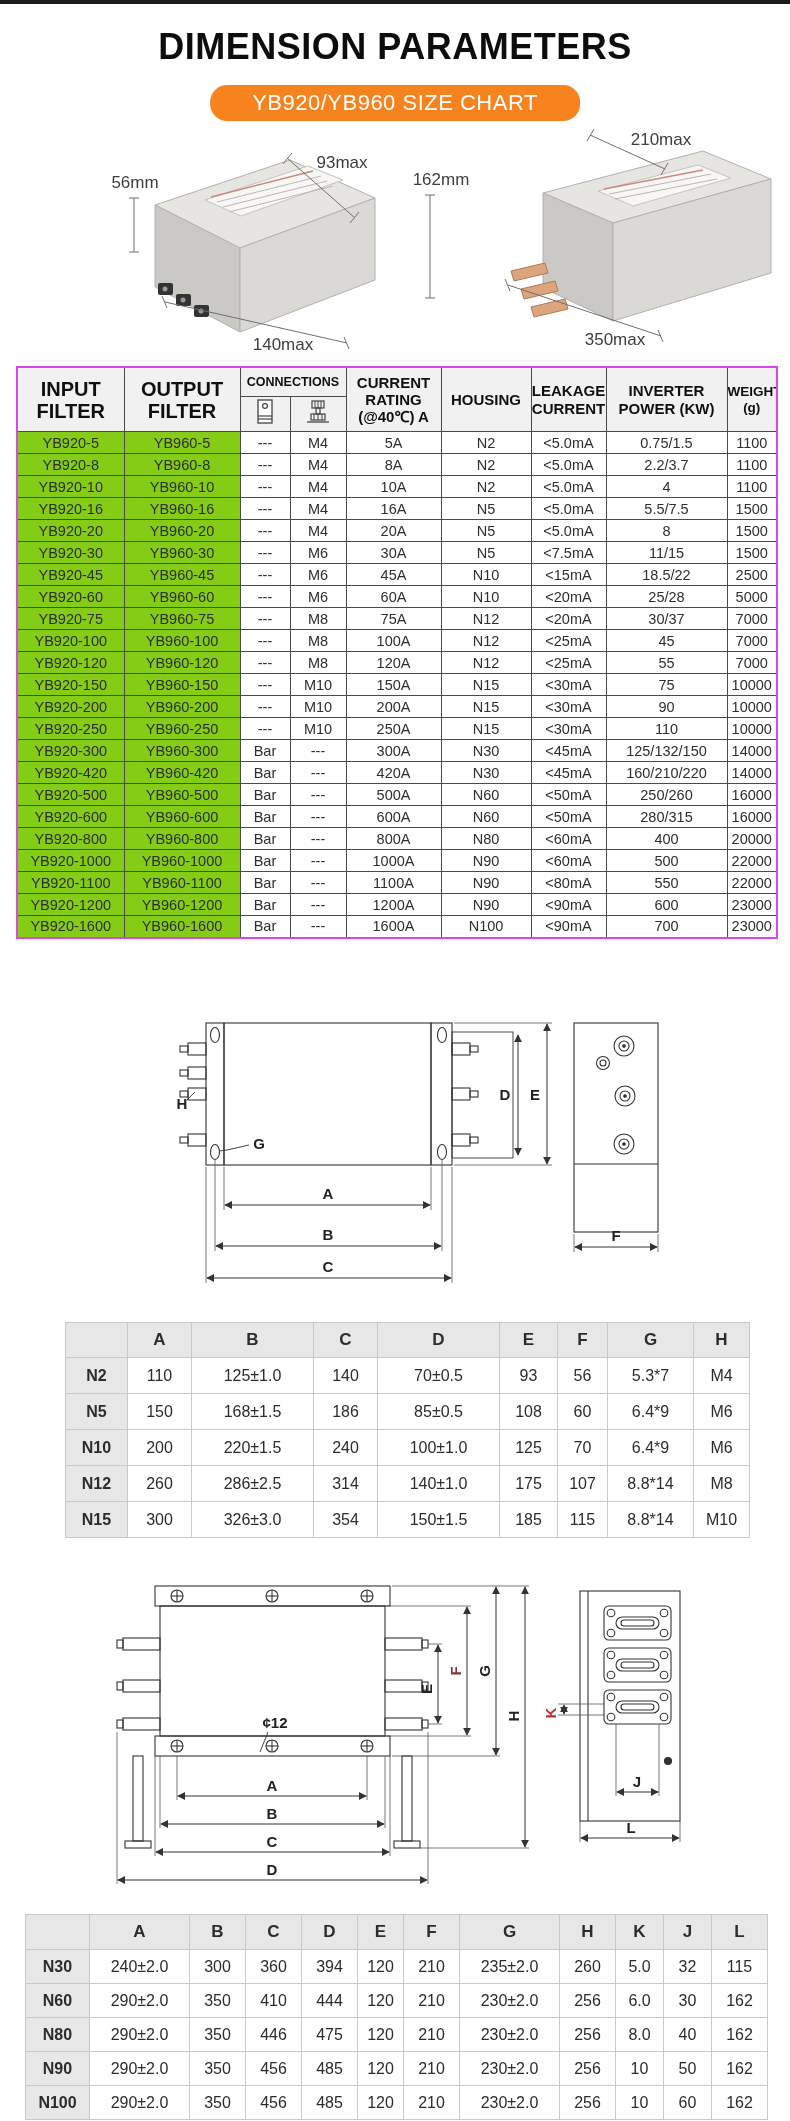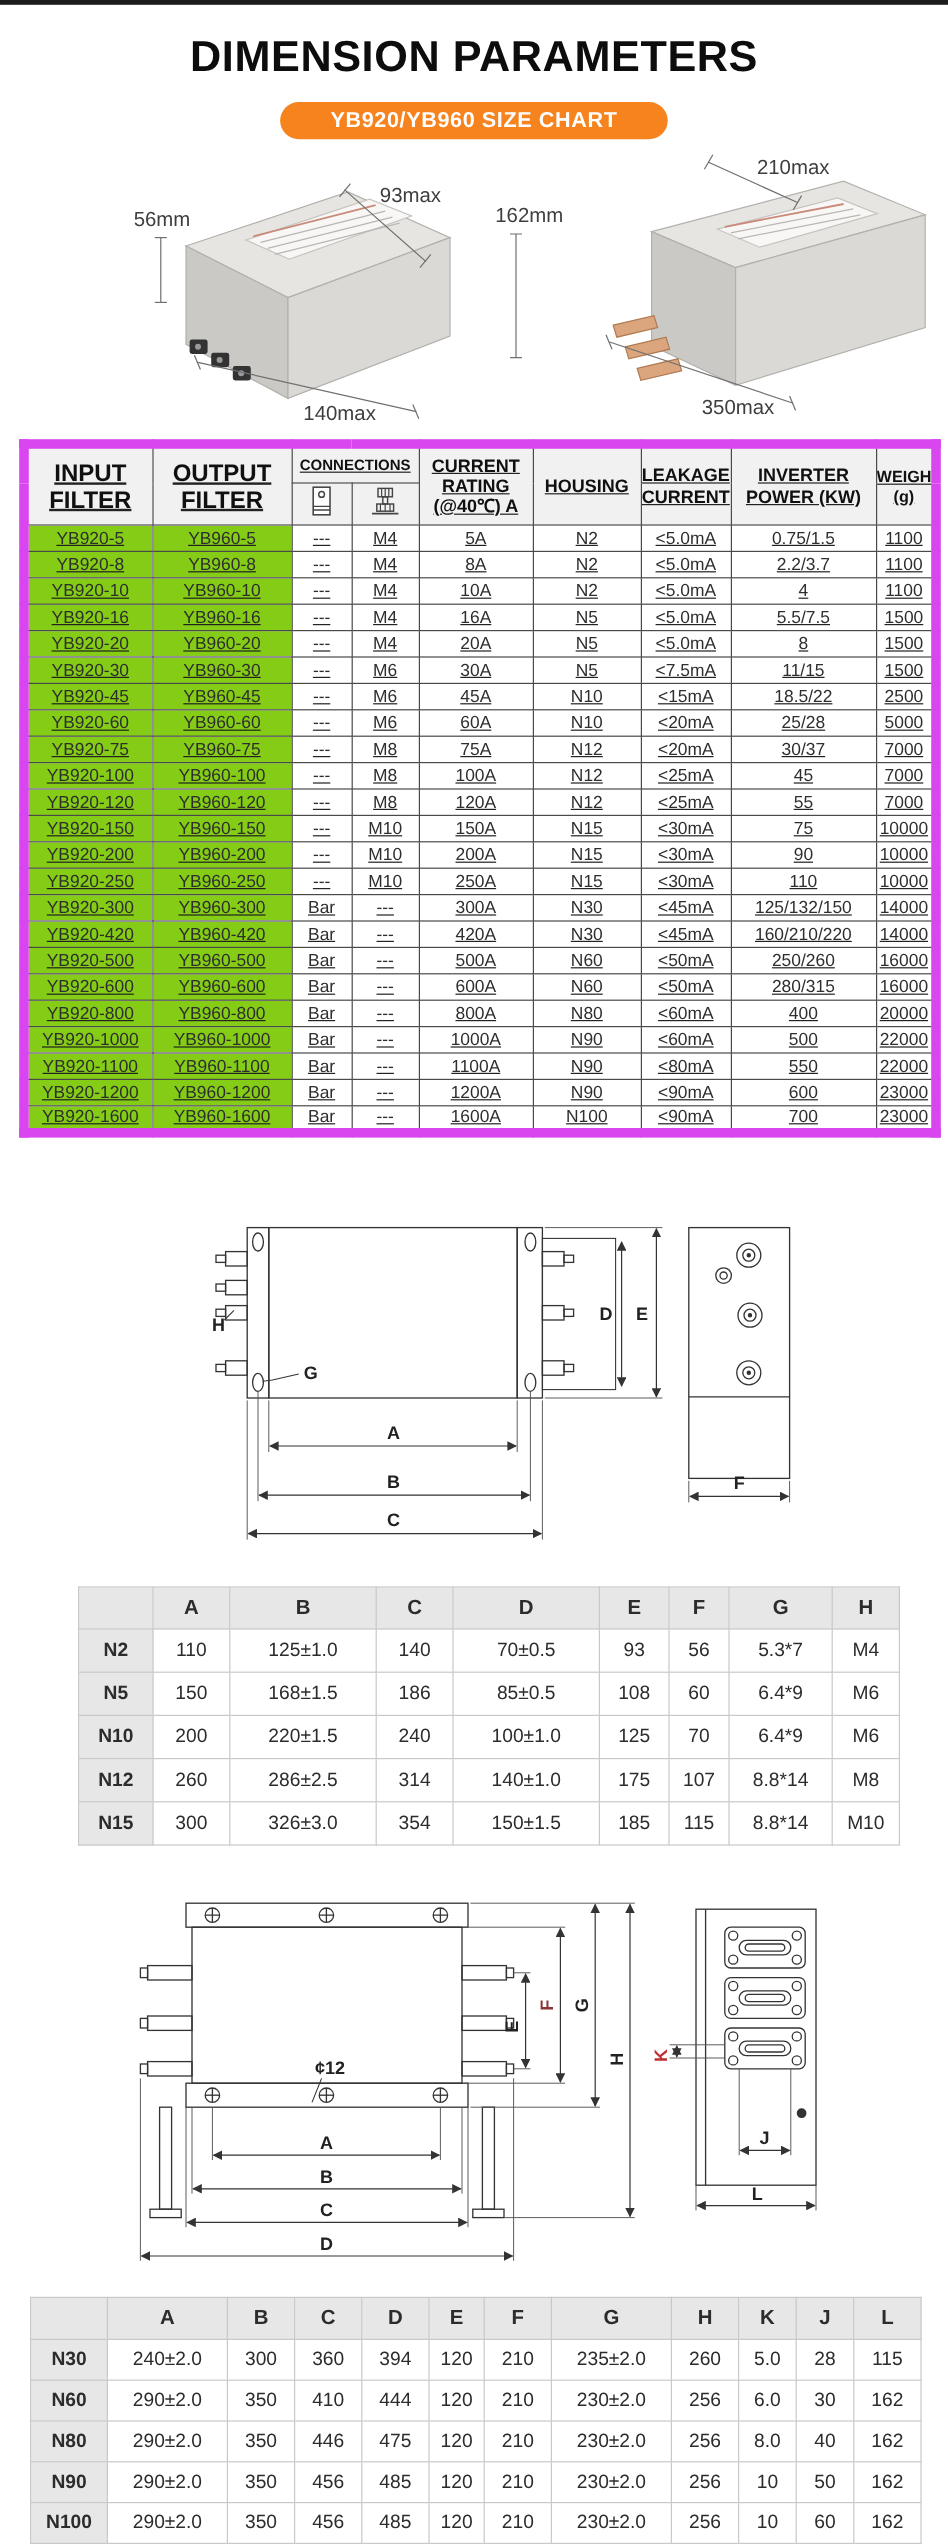--- a/index.html
+++ b/index.html
@@ -2,30 +2,30 @@
 <html><head>
 <meta charset="utf-8">
 <style>
   html,body{margin:0;padding:0;background:#fff;}
   .page{position:relative;width:790px;height:2121px;background:#fff;overflow:hidden;
         font-family:"Liberation Sans",sans-serif;color:#222;}
   .topbar{position:absolute;top:0;left:0;width:790px;height:4px;background:#1c1c1c;}
   .title{position:absolute;top:26px;left:0;width:790px;margin:0;text-align:center;
          font-size:36px;font-weight:800;color:#0d0d0d;letter-spacing:0.5px;}
   .badge{position:absolute;top:85px;left:50%;transform:translateX(-50%);
-         background:#f6831d;color:#fff;font-weight:700;font-size:18px;
+         background:#f6831d;color:#fff;font-weight:400;font-size:22px;
          padding:5px 42px;border-radius:17px;letter-spacing:0.5px;white-space:nowrap;}
   .photo{position:absolute;}
   .photo-left{left:55px;top:100px;}
   .photo-right{left:393px;top:93px;}
   .photo text{font-family:"Liberation Sans",sans-serif;font-size:17px;fill:#3e3e3e;}
 
   
   table.main{position:absolute;left:16px;top:366px;width:760px;border-collapse:collapse;
-             table-layout:fixed;border:8px solid #d946ef;text-decoration:underline;}
+             table-layout:fixed;border:2px solid #d946ef;}
   .main th,.main td{border:1px solid #4a4a4a;text-align:center;vertical-align:middle;
                     padding:0;overflow:hidden;}
   .main thead th{background:#f1f1f1;color:#101010;font-weight:700;}
   .main th.io{font-size:20px;line-height:1.1;}
   .main th.conn{font-size:12.5px;height:28px;margin-top:36px;}
   .main th.mid{font-size:15px;line-height:1.15;}
   .main th.wt{font-size:13.5px;line-height:1.15;}
   .main tr.iconrow th{height:34px;}
   .main tbody tr{height:22px;}
   .main tbody td{font-size:14.5px;color:#2e2e2e;white-space:nowrap;}
@@ -772,21 +772,21 @@
           <td>N30</td>
           <td>240±2.0</td>
           <td>300</td>
           <td>360</td>
           <td>394</td>
           <td>120</td>
           <td>210</td>
           <td>235±2.0</td>
           <td>260</td>
           <td>5.0</td>
-          <td>28</td>
+          <td>32</td>
           <td>115</td>
         </tr>
         <tr>
           <td>N60</td>
           <td>290±2.0</td>
           <td>350</td>
           <td>410</td>
           <td>444</td>
           <td>120</td>
           <td>210</td>

